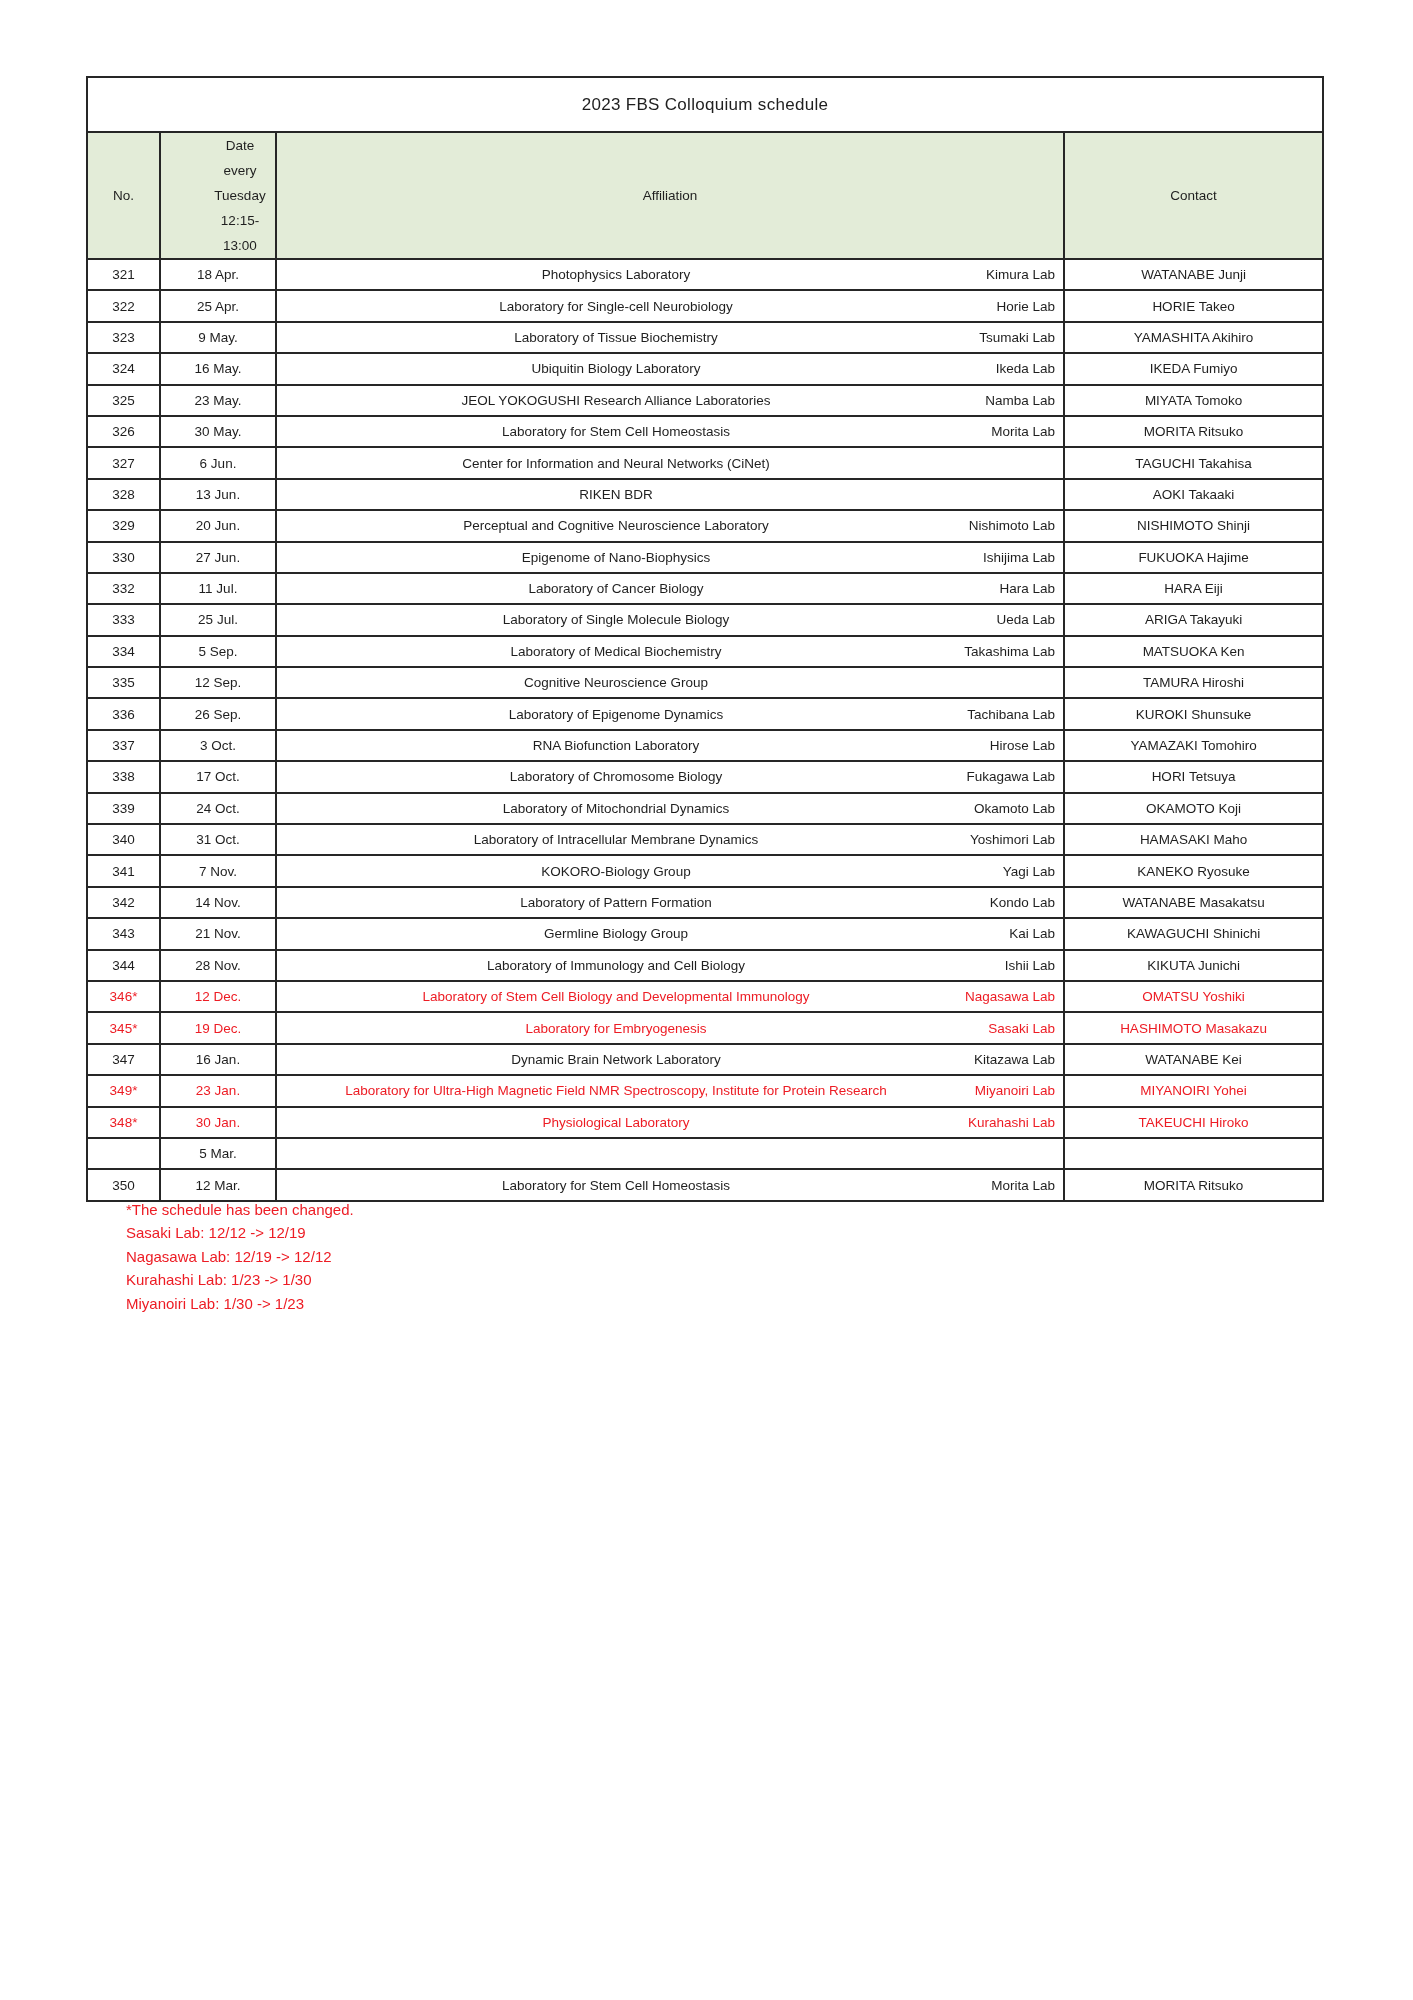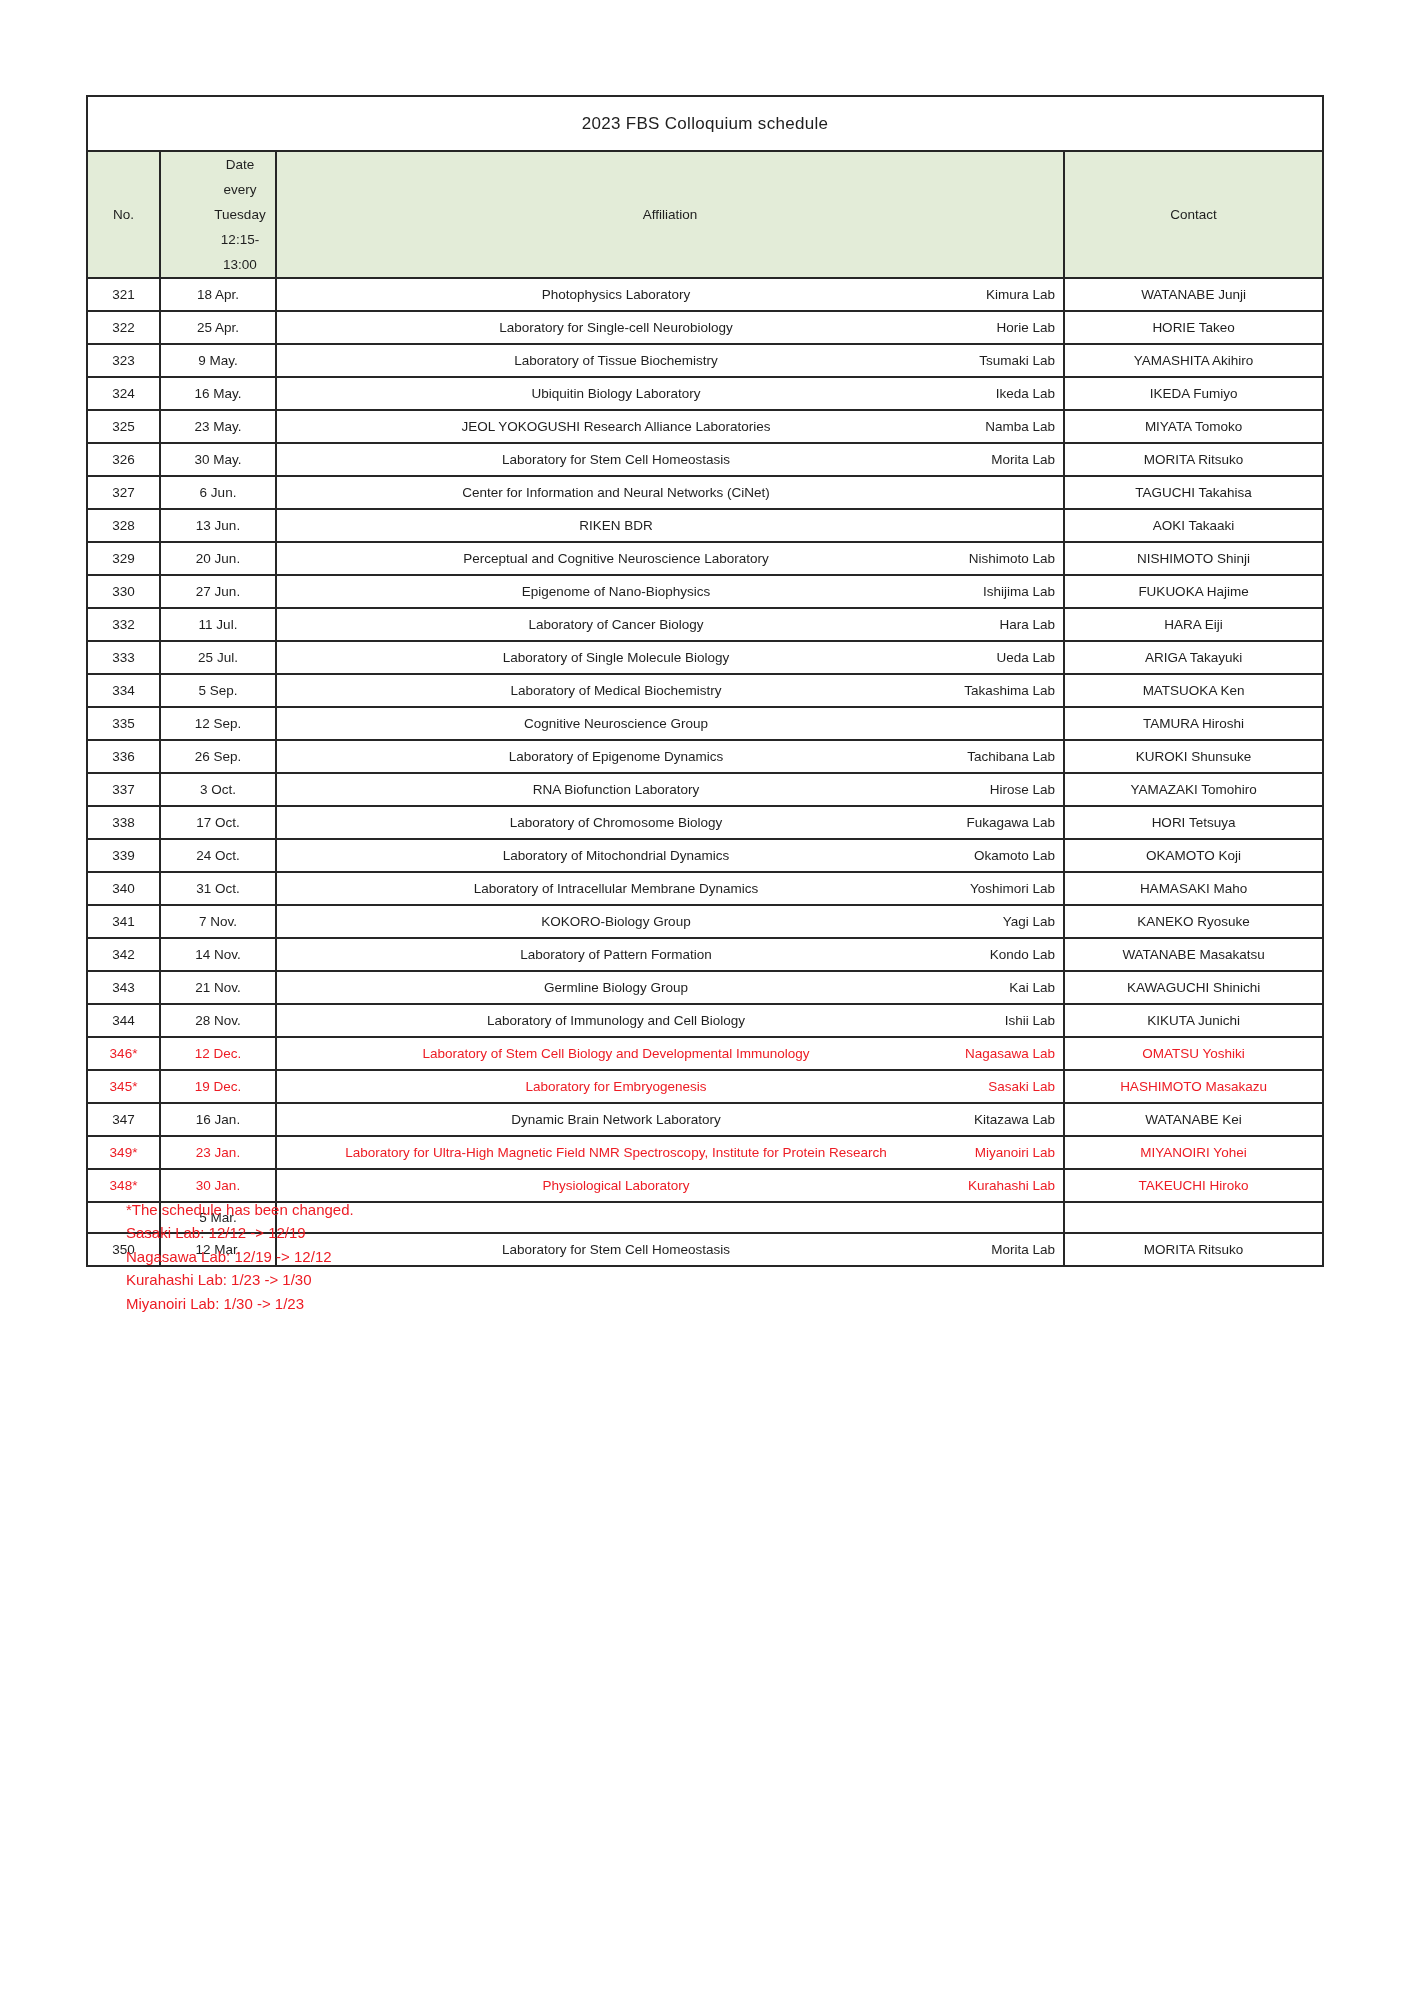--- a/index.html
+++ b/index.html
@@ -5,21 +5,21 @@
   * { margin: 0; padding: 0; box-sizing: border-box; }
   html, body { background: #ffffff; }
   body {
     width: 1413px; height: 2000px;
     position: relative;
     font-family: "Liberation Sans", sans-serif;
     color: #1f1f1f;
   }
   .schedule {
     position: absolute;
-    left: 86px; top: 95px;
+    left: 86px; top: 76px;
     width: 1236px;
     border-collapse: collapse;
     table-layout: fixed;
   }
   .schedule col.c-no      { width: 73px; }
   .schedule col.c-date    { width: 116px; }
   .schedule col.c-aff     { width: 788px; }
   .schedule col.c-contact { width: 259px; }
 
   .schedule td, .schedule th {
@@ -42,21 +42,21 @@
     text-align: center;
   }
   .date-head { line-height: 25px; padding-left: 44px; }
 
   tbody tr { height: 31.4px; }
   tbody td {
     font-size: 13.5px;
     text-align: center;
     white-space: nowrap;
   }
-  .aff-cell { padding: 8px 8px; margin-left: 36px; }
+  .aff-cell { padding: 2px 8px; margin-left: 36px; }
   .aff-flex { display: flex; align-items: center; width: 100%; }
   .aff-name { flex: 1 1 auto; text-align: center; white-space: nowrap; }
   .lab-name { flex: 0 0 108px; text-align: right; white-space: nowrap; }
 
   tr.changed td, tr.changed .aff-name, tr.changed .lab-name {
     color: var(--changed-red, #ed1c24);
   }
 
   .footnotes {
     position: absolute;

